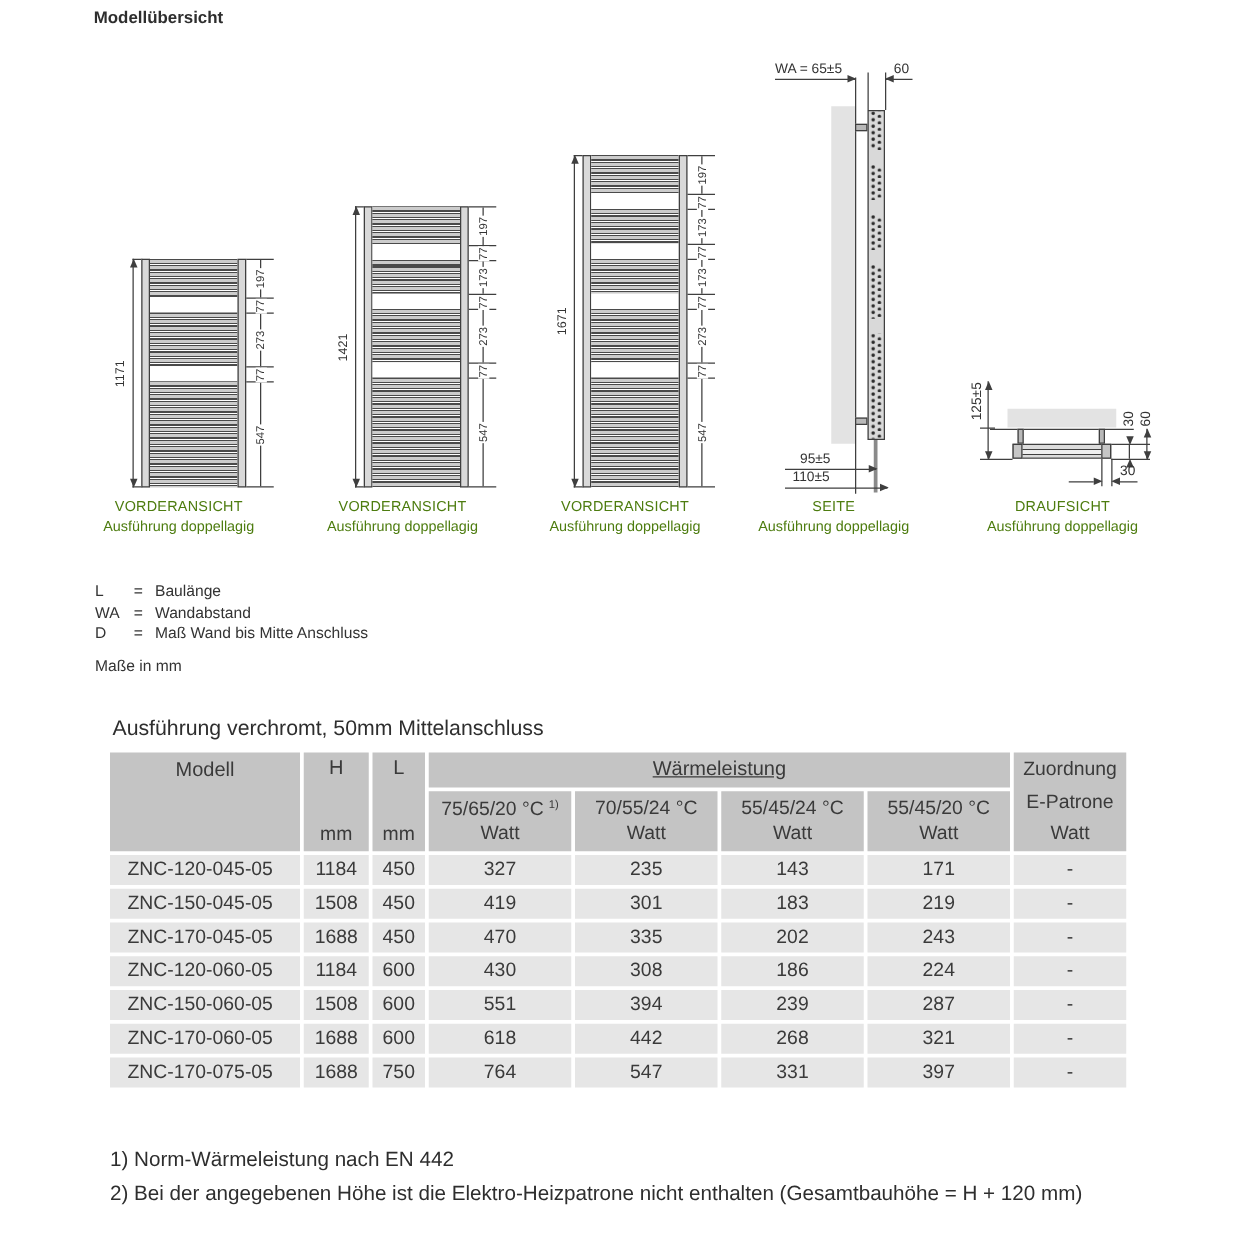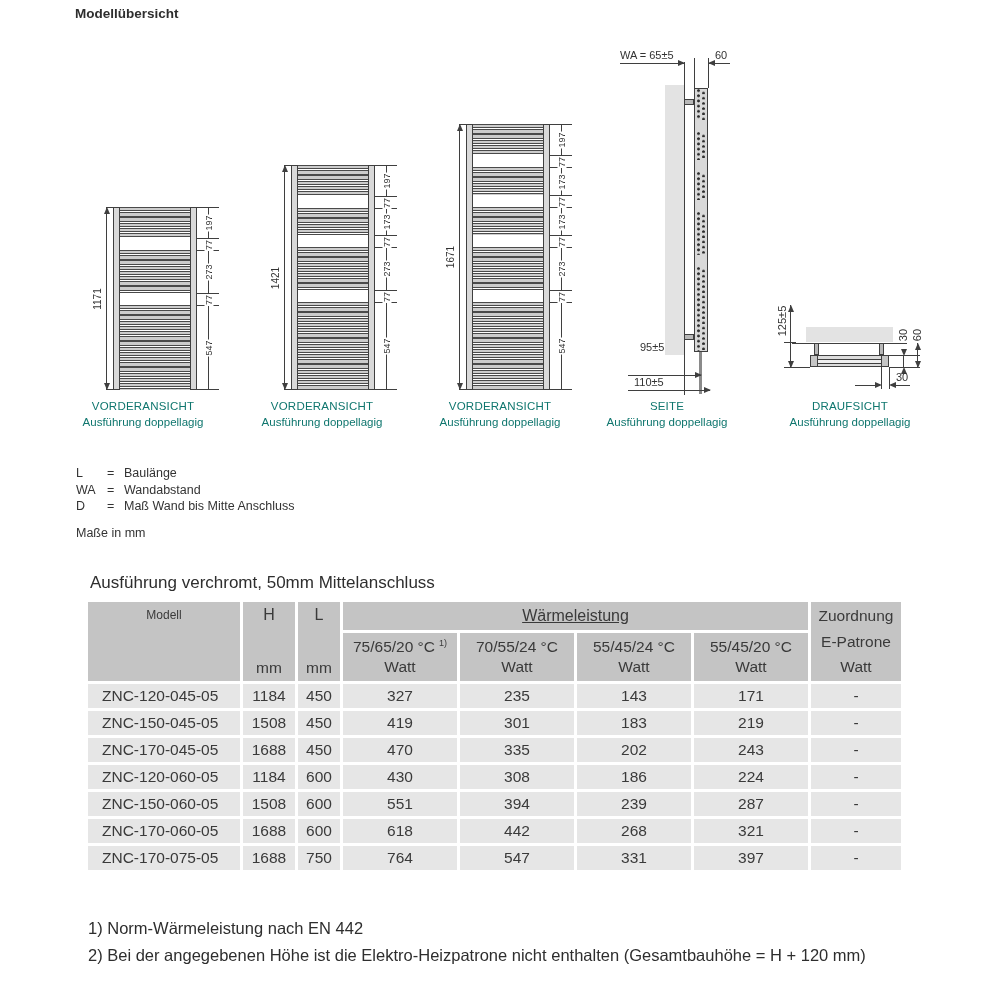--- a/index.html
+++ b/index.html
@@ -45,21 +45,21 @@
   .dtxt { font-size:11px; color:#333; white-space:nowrap; }
   .rot { transform:translate(-50%,-50%) rotate(-90deg); }
   .wallfill { background:#e3e3e3; }
   .bracket { background:#b8b8b8; border:1px solid var(--ln); box-sizing:border-box; }
   .dots { background-image:
             radial-gradient(circle at 3.5px 1.6px,#2c2c2c 1px,#8f8f8f 1.4px,rgba(255,255,255,0) 1.8px),
             radial-gradient(circle at 8.5px 4.2px,#2c2c2c 1px,#8f8f8f 1.4px,rgba(255,255,255,0) 1.8px);
           background-size:12px 5.2px; }
 
   
-  .cap { position:absolute; width:170px; text-align:center; color:#0f766e; top:399px; }
+  .cap { position:absolute; width:170px; text-align:center; color:#4d7c0f; top:399px; }
   .cap .l1 { font-size:11.5px; line-height:15px; letter-spacing:.2px; }
   .cap .l2 { font-size:11.5px; line-height:17px; }
 
   
   .legend { position:absolute; left:76px; top:465px; font-size:12.5px; color:#333; }
   .legend .row { display:flex; line-height:16.5px; }
   .legend .ab { width:31px; } .legend .eq { width:17px; }
   .lnote { position:absolute; left:76px; top:526px; font-size:12.5px; color:#333; }
 
   
@@ -251,21 +251,21 @@
       <div style="height:12px"></div>
       <div class="dots" style="height:43px"></div>
       <div style="height:12px"></div>
       <div class="dots" style="height:84px"></div>
     </div>
 
     <div class="a bracket" style="left:69px;top:54px;width:10px;height:6px;"></div>
     <div class="a bracket" style="left:69px;top:289px;width:10px;height:6px;"></div>
     <div class="a" style="left:84px;top:307px;width:3px;height:42px;background:#8a8a8a;"></div>
 
-    <span class="a dtxt" style="left:25px;top:296px;text-align:right;">95±5</span>
+    <span class="a dtxt" style="left:25px;top:316px;text-align:right;">95±5</span>
     <div class="a lnh" style="left:13px;top:330px;width:73px;"></div>
     <i class="a arr right" style="left:80px;top:327px;"></i>
     <span class="a dtxt" style="left:19px;top:331px;">110±5</span>
     <div class="a lnh" style="left:13px;top:345px;width:82px;"></div>
     <i class="a arr right" style="left:89px;top:342px;"></i>
   </div>
 
   <div class="a" style="left:770px;top:295px;width:165px;height:105px;">
     <span class="a dtxt rot" style="left:12px;top:26px;">125±5</span>
     <div class="a lnv" style="left:20px;top:10px;height:62px;"></div>
@@ -341,21 +341,21 @@
     </div>
   </div>
   <div class="lnote">Maße in mm</div>
 
   <div class="ttitle">Ausführung verchromt, 50mm Mittelanschluss</div>
 
   <table class="sheet">
     <tbody>
         <tr>
       <td class="hd w-m modell-hd" rowspan="2">
-            <div style="font-size:12px;">Modell</div>
+            <div style="font-size:16px;">Modell</div>
           </td>
       <td class="hd w-h" rowspan="2">
         <div class="hl-wrap">
               <span style="font-size:16px;">H</span>
               <span>mm</span>
             </div>
       </td>
       <td class="hd w-l" rowspan="2">
         <div class="hl-wrap">
               <span style="font-size:16px;">L</span>

